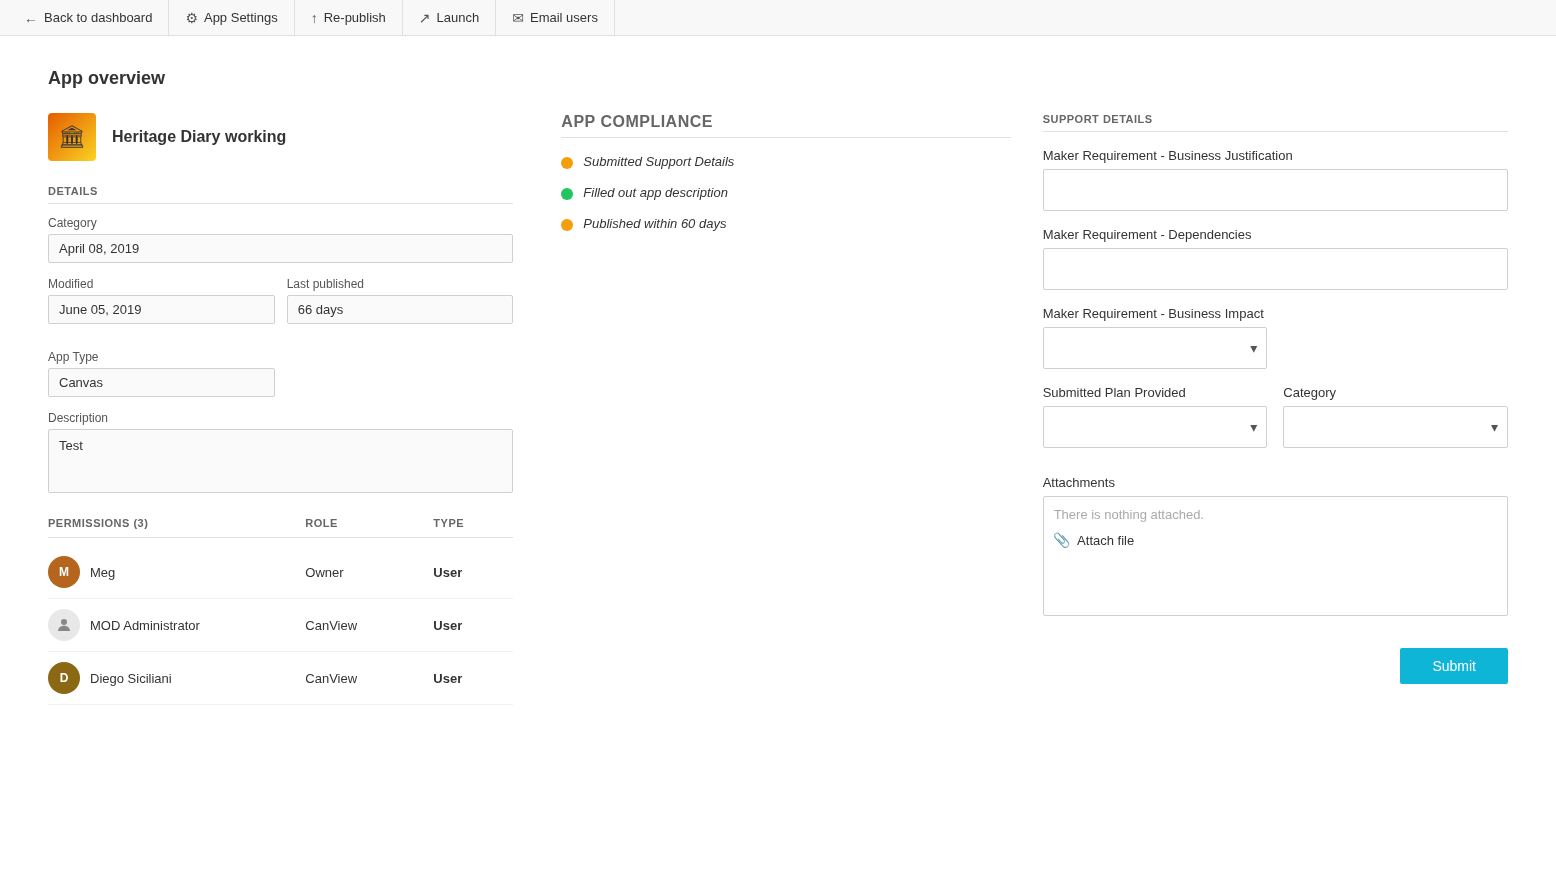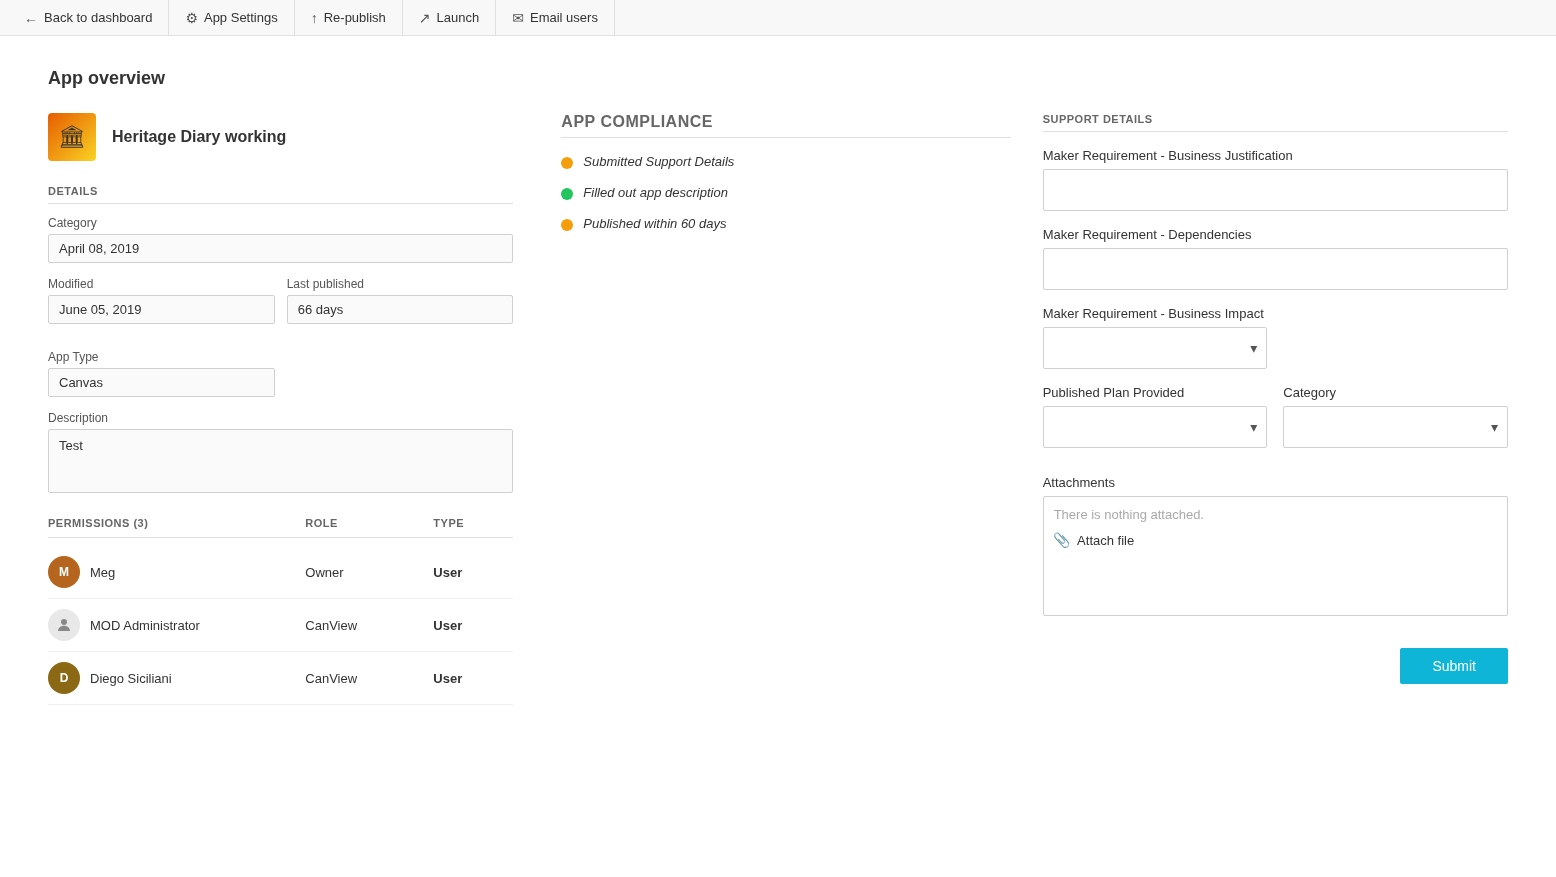--- a/index.html
+++ b/index.html
@@ -313,21 +313,21 @@
             <select class="select-input">
               <option value=""></option>
             </select>
             <span class="select-arrow">▾</span>
           </div>
         </div>
       </div>
 
       <div class="support-row" style="margin-top:16px;">
         <div class="support-field" style="margin-bottom:0;">
-          <div class="support-field-label">Published Plan Provided</div>
+          <div class="support-field-label">Submitted Plan Provided</div>
           <div class="select-wrapper">
             <select class="select-input">
               <option value=""></option>
             </select>
             <span class="select-arrow">▾</span>
           </div>
         </div>
         <div class="support-field" style="margin-bottom:11px;">
           <div class="support-field-label">Category</div>
           <div class="select-wrapper">

